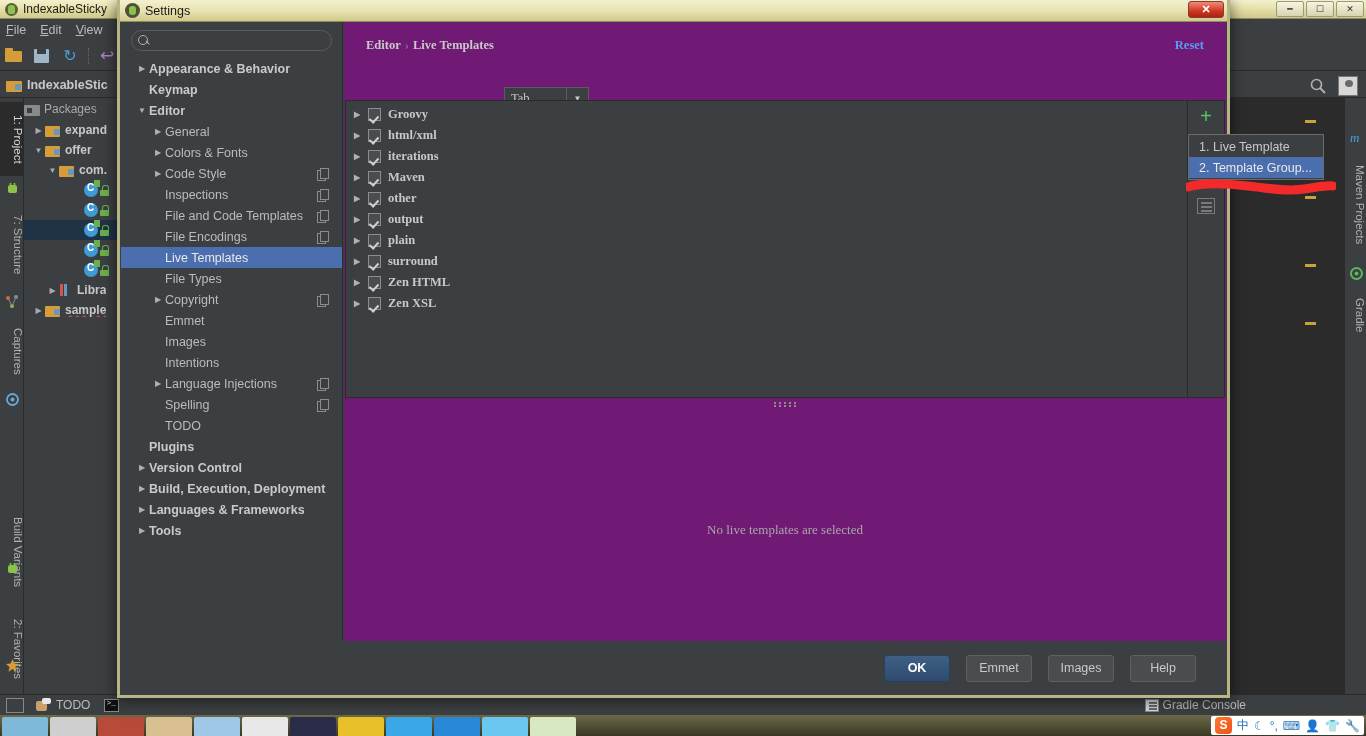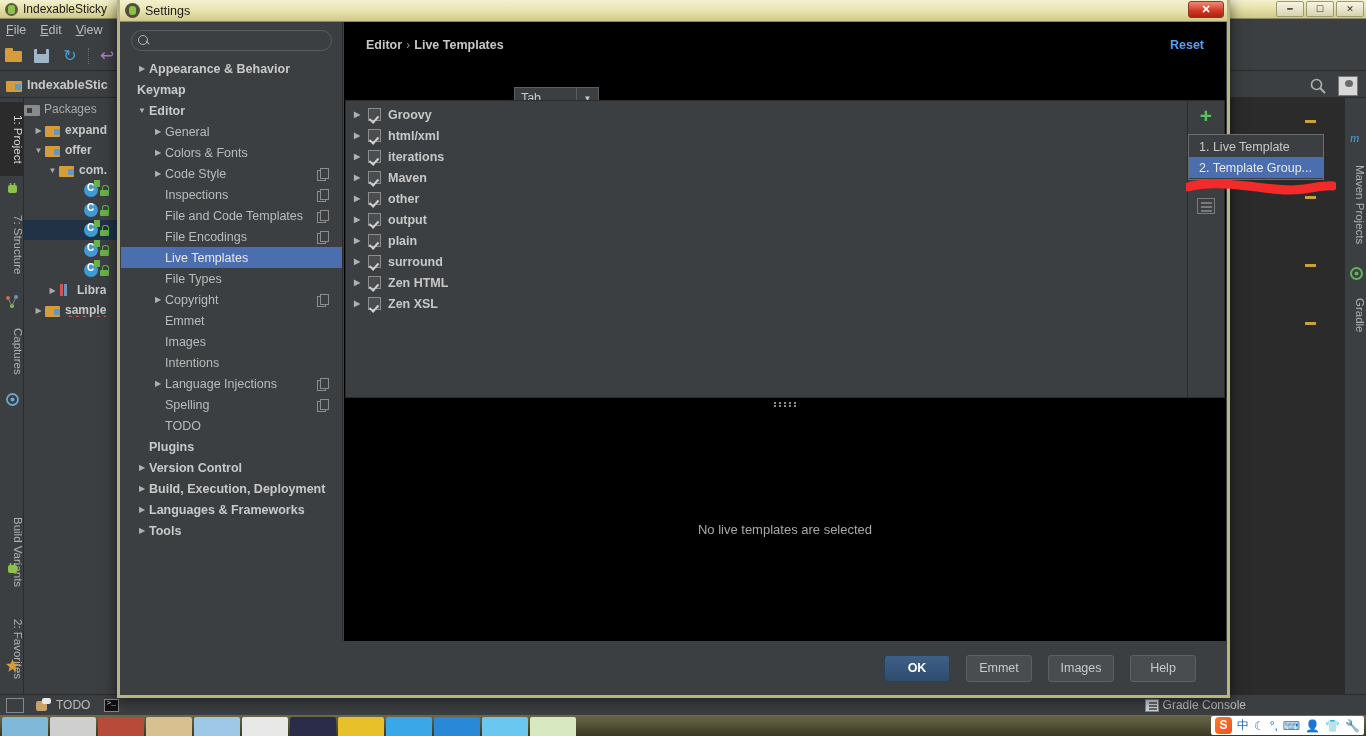--- a/index.html
+++ b/index.html
@@ -199,21 +199,21 @@
           padding-right:14px; }
   .trow.sel { background:#4b6eaf; color:#e8e8e8; }
   .trow .arrow { width:14px; text-align:center; font-size:8px; color:#b0b0b0; flex:none; }
   .trow .lbl { white-space:nowrap; }
   .trow.bold .lbl { font-weight:bold; color:#c9c9c9; }
   .copy-ico { position:absolute; right:14px; width:11px; height:11px; }
   .copy-ico::before{content:"";position:absolute;left:0;top:2px;width:7px;height:9px;border:1px solid #8d8d8d;}
   .copy-ico::after{content:"";position:absolute;left:3px;top:0;width:7px;height:9px;border:1px solid #8d8d8d;background:#3c3f41;}
 
   
-  .dlg-main { position:absolute; left:224px; top:0; right:1px; bottom:54px; background:#000000; }
+  .dlg-main { position:absolute; left:224px; top:0; right:1px; bottom:54px; background:#701a75;font-family:Liberation Serif, serif; }
   .crumbs { position:absolute; left:0; top:16px; font-size:12.5px; font-weight:bold; color:#c8c8c8;
             padding-left:22px; }
   .crumbs .sep { color:#8d8d8d; font-weight:normal; margin:0 4px; }
   .reset-link { position:absolute; right:22px; top:16px; font-size:12.5px; font-weight:bold; color:#589df6;
                 cursor:pointer; }
 
   .expand-row { position:absolute; left:22px; top:46px; display:flex; align-items:center; gap:7px; }
   .expand-lbl { font-size:14px; color:#bbbbbb;margin-top:44px; }
   .combo { width:85px; height:22px; border:1px solid #5a5d5f; background:#3c3f41; display:flex; align-items:center; }
   .combo-val { flex:1; font-size:12.5px; color:#c8c8c8; padding-left:6px; }
@@ -500,21 +500,21 @@
             <span class="srch-ico"></span>
             <input class="srch-inp" type="text" value="" style="">
           </div>
         </div>
 
         <div class="tree">
           <div class="trow bold" style="padding-left:14px;">
             <span class="arrow">▶</span>
             <span class="lbl">Appearance &amp; Behavior</span>
           </div>
-          <div class="trow bold" style="padding-left:16px;">
+          <div class="trow bold" style="padding-left:28px;">
             <span class="lbl">Keymap</span>
           </div>
           <div class="trow bold" style="padding-left:14px;">
             <span class="arrow">▼</span>
             <span class="lbl">Editor</span>
           </div>
           <div class="trow" style="padding-left:30px;">
             <span class="arrow">▶</span>
             <span class="lbl">General</span>
           </div>

